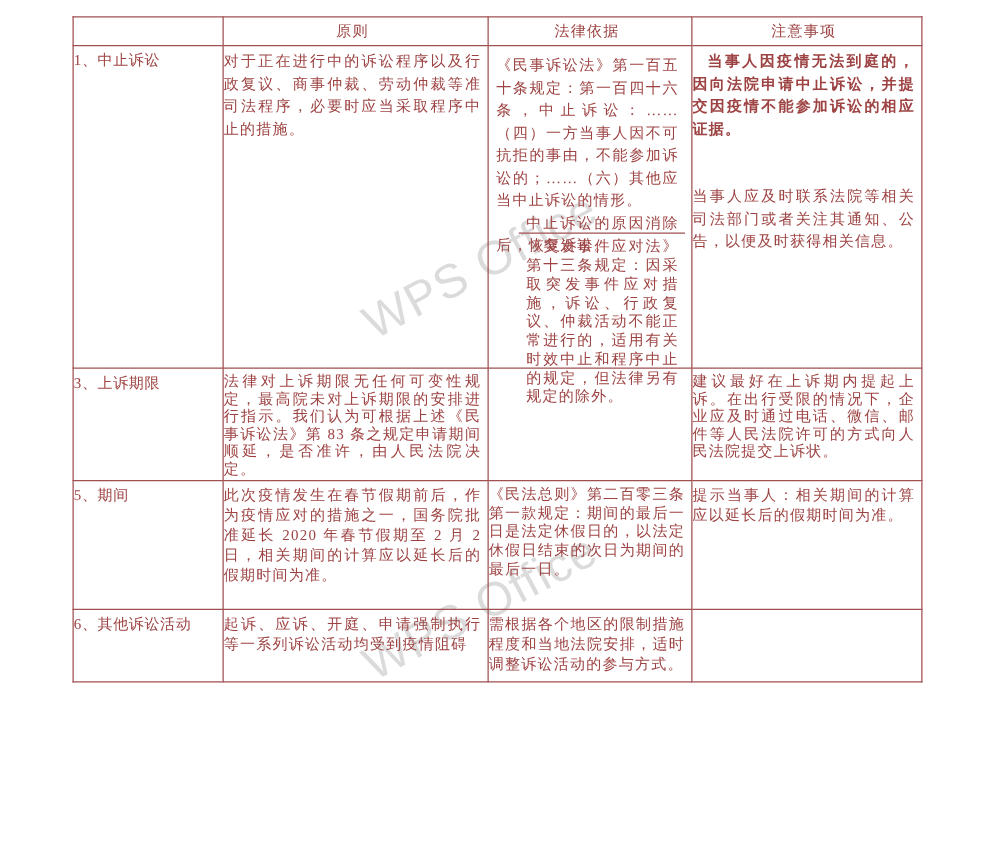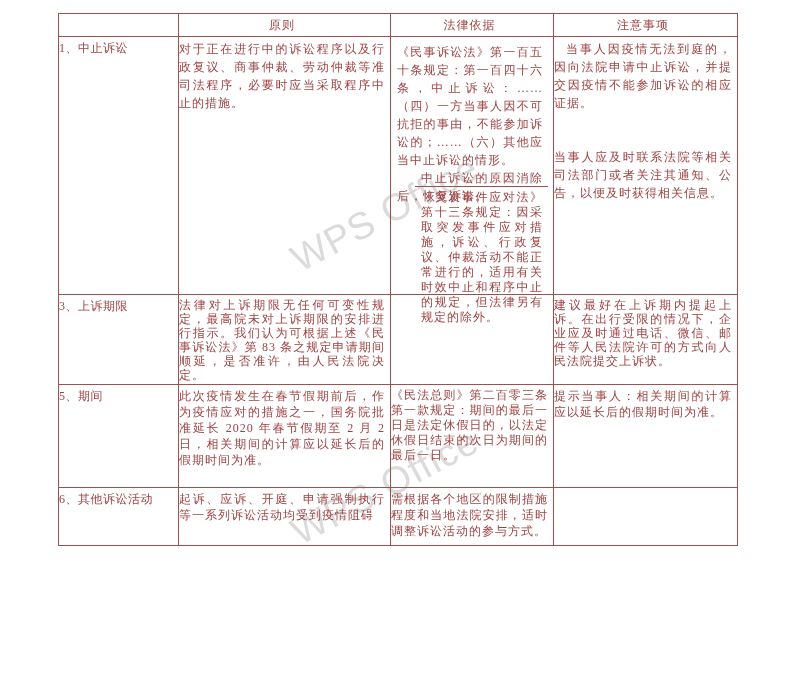--- a/index.html
+++ b/index.html
@@ -32,21 +32,21 @@
     padding:3px 5px 2px 0;
     letter-spacing:1px;
     box-sizing:border-box;
   }
   th.hdr{height:22px;text-align:center;vertical-align:middle;padding:2px;}
   td p{margin:0;text-align:justify;}
   .lh18 p, p.lh18{line-height:18px;}
   .lh16 p, p.lh16{line-height:16px;}
   .lh15 p, p.lh15{line-height:15px;}
   .lh14 p, p.lh14{line-height:14px;font-family:Liberation Serif, serif;}
-  .indent1{text-indent:1em;}
+  .indent1{text-indent:1em;font-weight:bold;}
   .indent2{text-indent:2em;}
   .gap-top{margin-top:36px !important;}
   td.nopad{padding:0;}
   .subcell{padding:3px 5px 2px 6px;box-sizing:border-box;}
   .subcell-top{height:146px;}
   .subcell-bottom{border-top:1px solid #a15050;height:106px;margin-left:24px;}
   .rowlabel{letter-spacing:0.5px;}
 </style>
 </head>
 <body>

